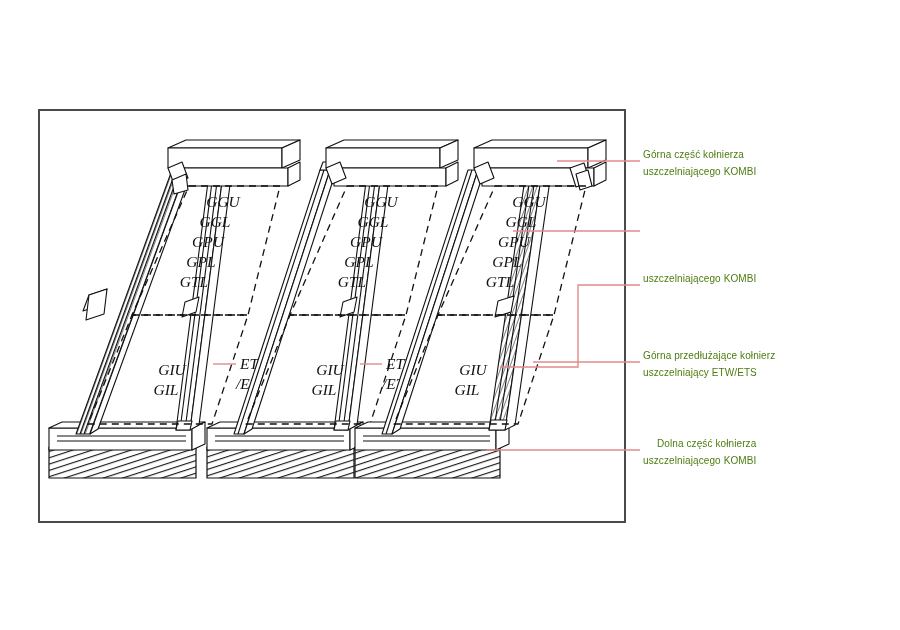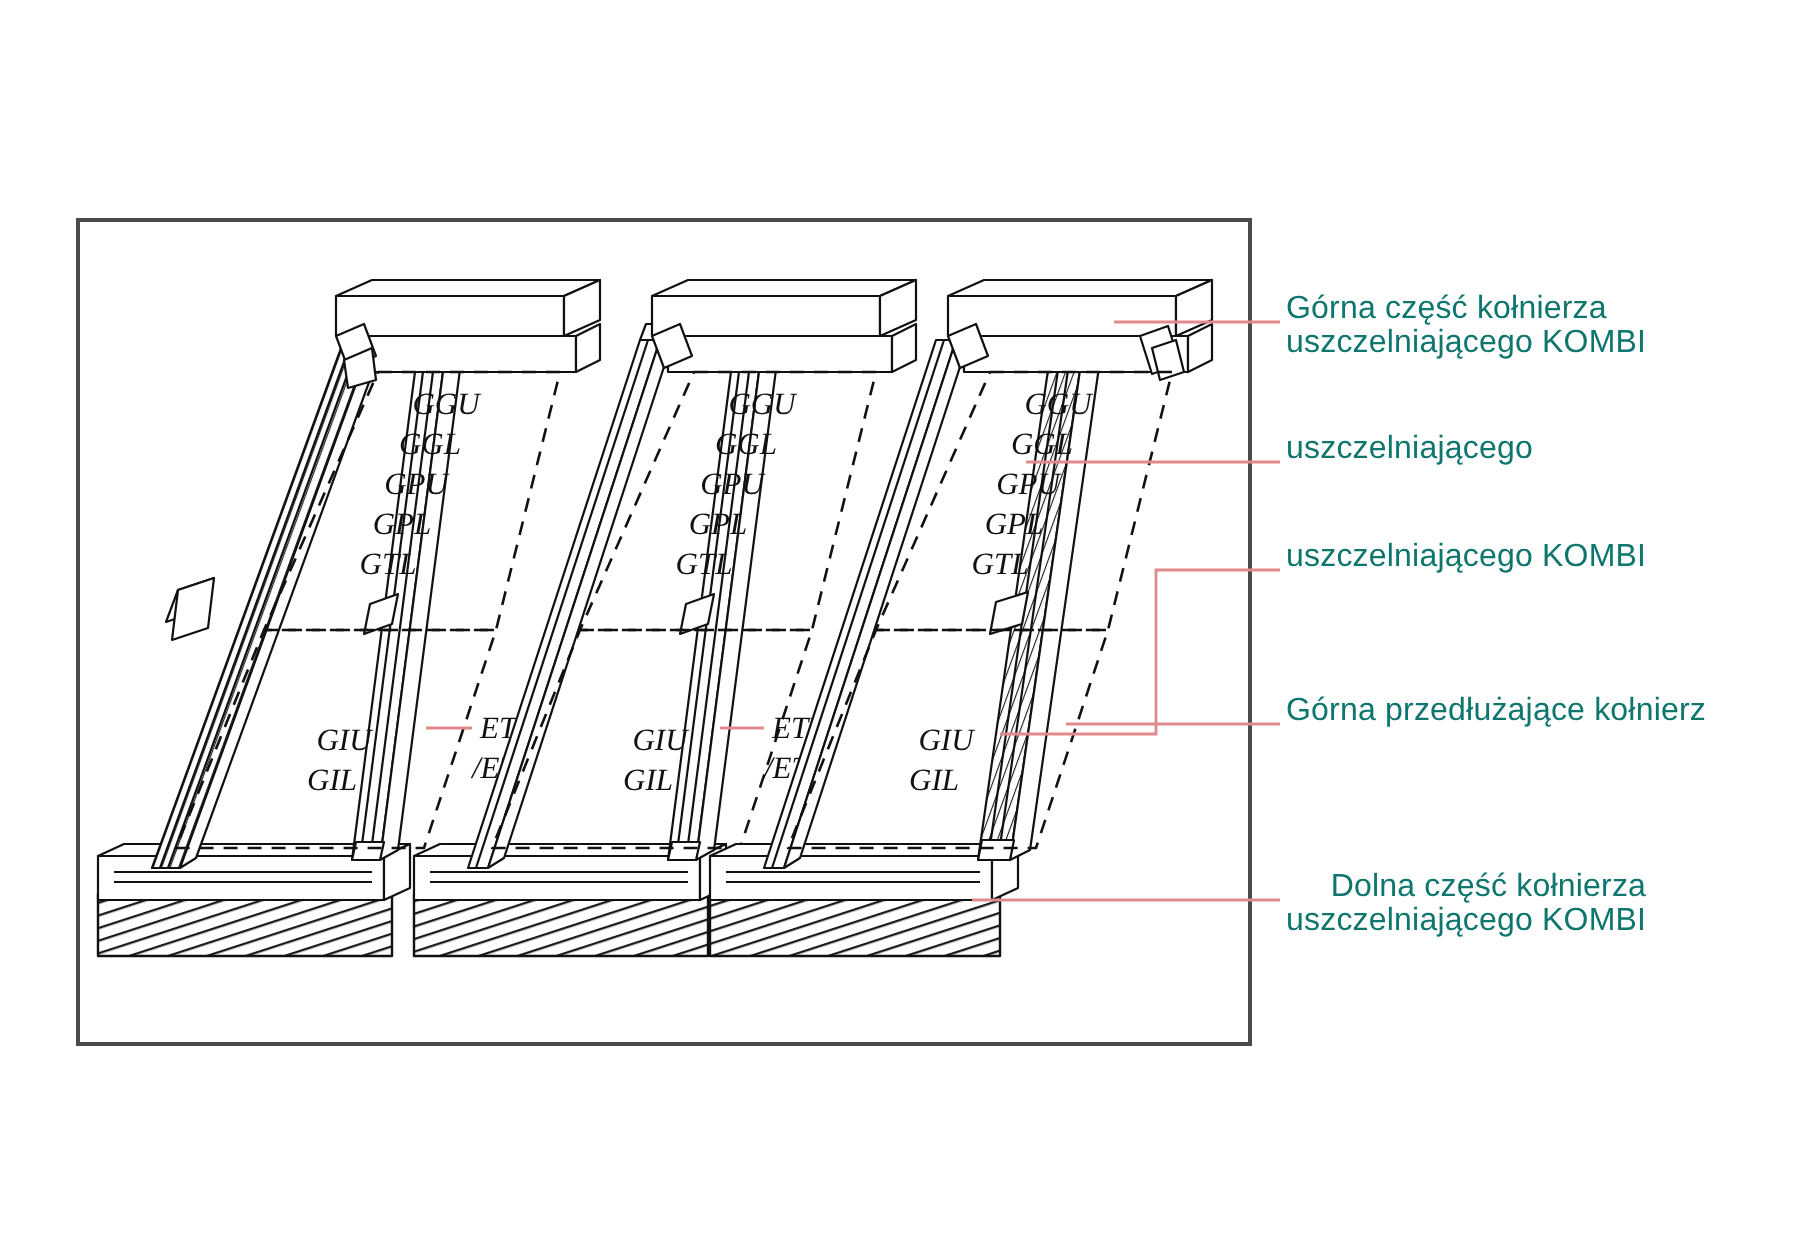--- a/index.html
+++ b/index.html
@@ -19,23 +19,23 @@
     left: 0; top: 0;
     width: 900px;
     height: 630px;
   }
   #stage svg {
     display: block;
   }
   .callout-text {
     position: absolute;
     font-family: "Liberation Sans", sans-serif;
-    font-size: 16px;
+    font-size: 10px;
     line-height: 17px;
-    color: #0f766e;
+    color: #4d7c0f;
     white-space: nowrap;
     letter-spacing: 0.1px;
   }
   .callout-text .ln {
     display: block;
   }
 </style>
 </head>
 <body>
 
@@ -252,27 +252,27 @@
     </g>
   </svg>
 </div>
 
 <div class="callout-text" style="left:643px; top:146px;">
   <span class="ln">Górna część kołnierza</span>
   <span class="ln">uszczelniającego KOMBI</span>
 </div>
 
 <div class="callout-text" style="left:643px; top:216px;">
-  <span class="ln">uszczelniającego</span>
 </div>
 
 <div class="callout-text" style="left:643px; top:270px;">
   <span class="ln">uszczelniającego KOMBI</span>
 </div>
 
 <div class="callout-text" style="left:643px; top:347px;">
   <span class="ln">Górna przedłużające kołnierz</span>
+  <span class="ln">uszczelniający ETW/ETS</span>
 </div>
 
 <div class="callout-text" style="left:643px; top:435px;text-align:right;">
   <span class="ln">Dolna część kołnierza</span>
   <span class="ln">uszczelniającego KOMBI</span>
 </div>
 
 </body></html>

